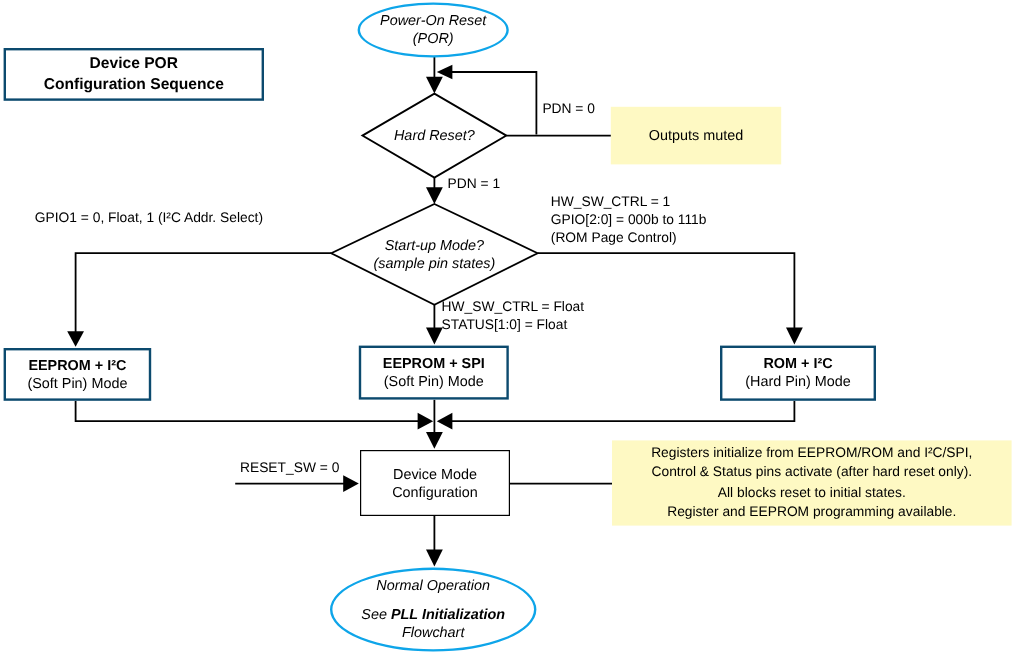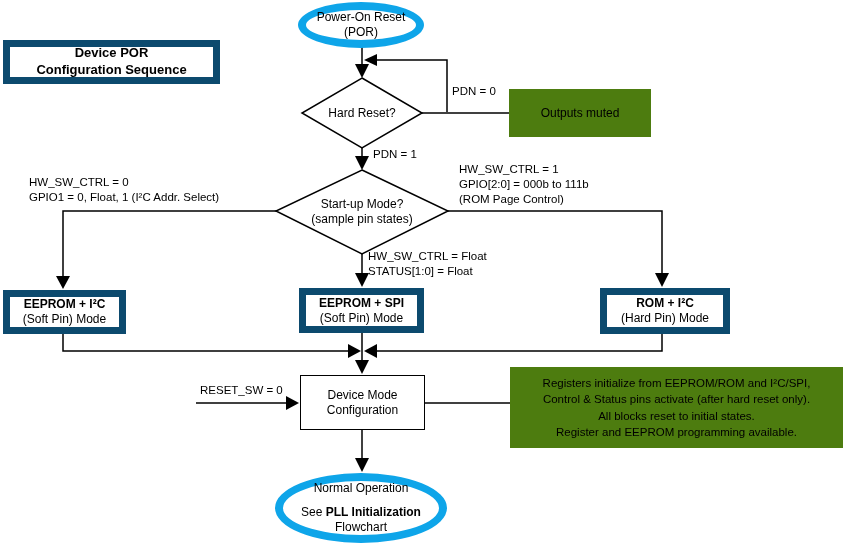--- a/index.html
+++ b/index.html
@@ -14,36 +14,36 @@
   #wires{position:absolute;left:0;top:0;width:846px;height:544px;}
   .node{
     position:absolute;
     display:flex;flex-direction:column;
     align-items:center;justify-content:center;
     text-align:center;
     background:#fff;
     box-sizing:border-box;
     line-height:1.25;
   }
-  .rect{border:7px solid #0c4a6e;}
+  .rect{border:2px solid #0c4a6e;}
   .thinrect{border:1.5px solid #000;}
-  .ellipse{border:8px solid #0ea5e9;border-radius:50%;}
-  .gray{background:#4d7c0f;border:none;}
+  .ellipse{border:2px solid #0ea5e9;border-radius:50%;font-style:italic;}
+  .gray{background:#fef9c3;border:none;}
   .fs12{font-size:12px;}
   .fs11{font-size:11.5px;}
   .b{font-weight:bold;}
   .label{
     position:absolute;
     font-size:11.5px;
     line-height:1.3;
     text-align:left;
     white-space:nowrap;
   }
   .label.left-align{text-align:left;}
-  .dtext{position:absolute;display:flex;flex-direction:column;align-items:center;justify-content:center;line-height:1.25;}
+  .dtext{position:absolute;display:flex;flex-direction:column;align-items:center;justify-content:center;line-height:1.25;font-style:italic;}
   .gap{height:9px;}
   .title-box{font-size:13px;font-weight:bold;line-height:1.3;}
 </style>
 </head>
 <body>
 
 <div id="canvas">
 
   <svg id="wires" viewBox="0 0 846 544" xmlns="http://www.w3.org/2000/svg">
     <g stroke="#000" stroke-width="1.5" fill="none">
@@ -117,40 +117,39 @@
     <div class="b">ROM + I²C</div>
     <div>(Hard Pin) Mode</div>
   </div>
 
 
   <div class="node thinrect fs12" style="left:300px;top:375px;width:125px;height:55px;">
     <div>Device Mode</div>
     <div>Configuration</div>
   </div>
 
-  <div class="node gray fs11" style="left:510px;top:367px;width:333px;height:81px;line-height:1.4;">
+  <div class="node gray fs11" style="left:510px;top:367px;width:333px;height:71px;line-height:1.4;">
     <div>Registers initialize from EEPROM/ROM and I²C/SPI,</div>
     <div>Control &amp; Status pins activate (after hard reset only).</div>
     <div>All blocks reset to initial states.</div>
     <div>Register and EEPROM programming available.</div>
   </div>
 
   <div class="node ellipse fs12" style="left:275px;top:473px;width:172px;height:70px;">
     <div>Normal Operation</div>
     <div class="gap"></div>
     <div><span>See </span><span class="b">PLL Initialization</span></div>
     <div>Flowchart</div>
   </div>
 
   <div class="label left-align" style="left:452px;top:84px;">PDN = 0</div>
 
   <div class="label left-align" style="left:373px;top:147px;">PDN = 1</div>
 
   <div class="label" style="left:29px;top:175px;width:234px;">
-    <div>HW_SW_CTRL = 0</div>
     <div>GPIO1 = 0, Float, 1 (I²C Addr. Select)</div>
   </div>
 
   <div class="label" style="left:459px;top:162px;width:200px;">
     <div>HW_SW_CTRL = 1</div>
     <div>GPIO[2:0] = 000b to 111b</div>
     <div>(ROM Page Control)</div>
   </div>
 
   <div class="label" style="left:368px;top:249px;width:150px;">

